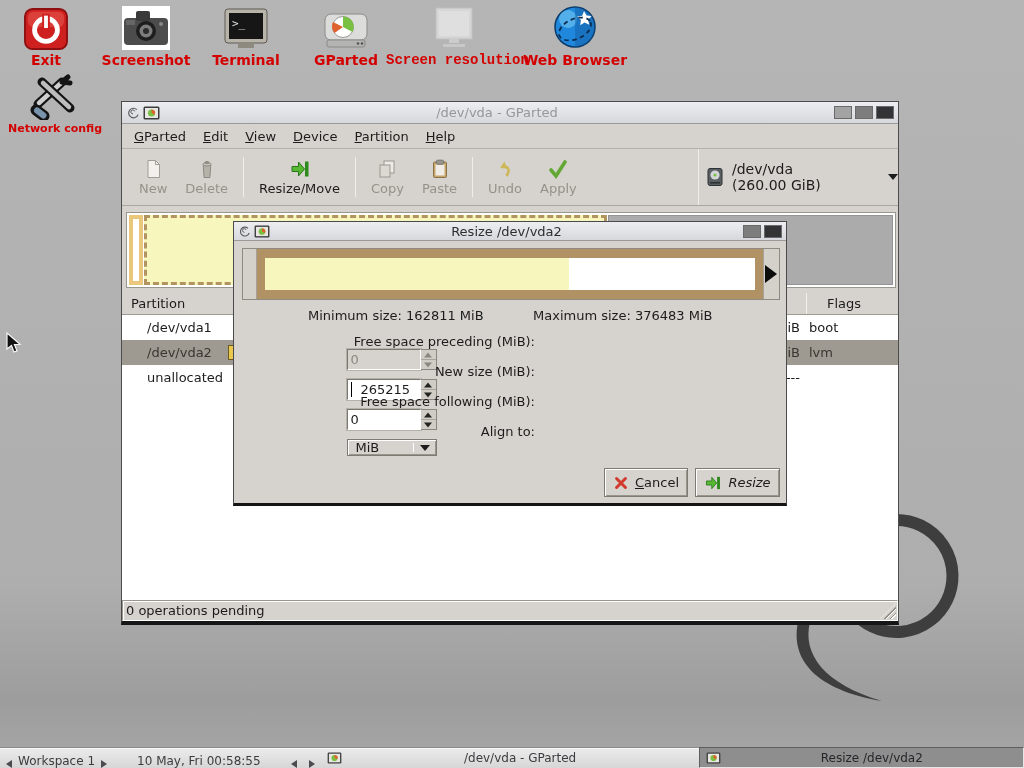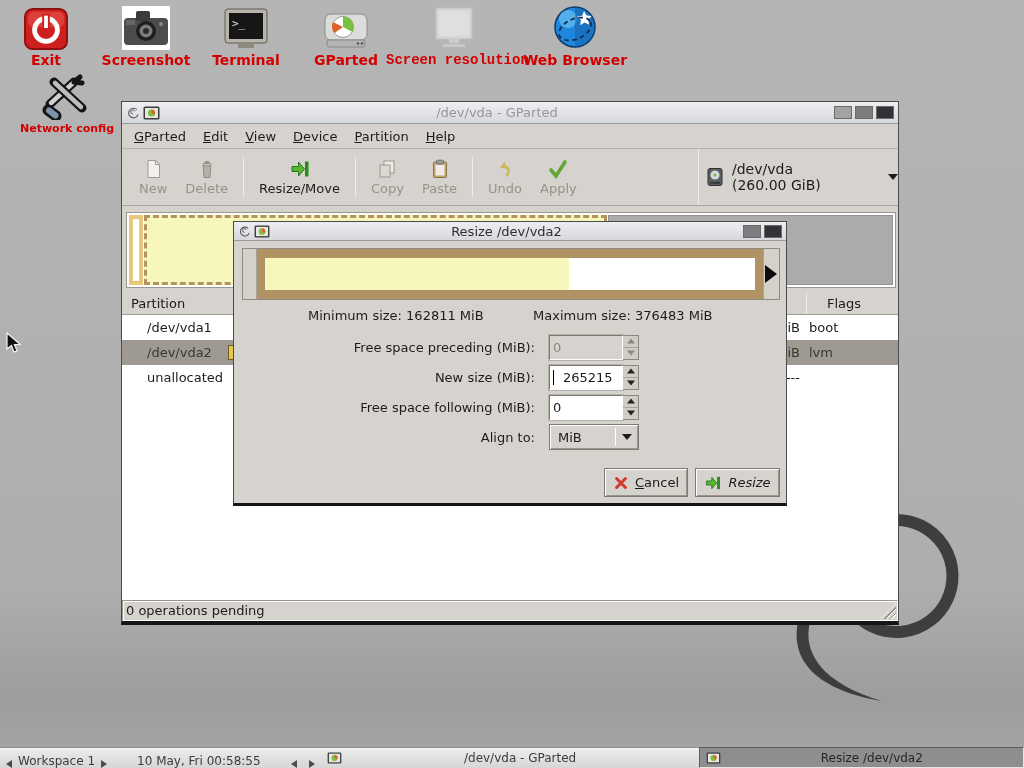--- a/index.html
+++ b/index.html
@@ -65,21 +65,21 @@
 .hdl{width:14px;background:#d4d1cb;flex:none;}
 .hdl.l{border-right:1px solid #a5a29b;}
 .hdl.r{width:16px;border-left:1px solid #a5a29b;position:relative;}
 .hdl.r .arr{position:absolute;left:1px;top:50%;margin-top:-9px;width:0;height:0;border-top:9px solid transparent;border-bottom:9px solid transparent;border-left:12px solid #0c0c0c;}
 .pframe{flex:1;background:#b09264;padding:9px 8px;display:flex;}
 .pused{width:62%;background:#f7f6bd;}
 .pfree{flex:1;background:#fff;}
 .minmax{position:absolute;top:86px;left:0;right:0;font-size:13px;}
 .minmax .mn{position:absolute;left:74px;}
 .minmax .mx{position:absolute;left:299px;}
-.drow{position:absolute;left:0;height:26px;display:flex;align-items:center;font-size:13px;}
+.drow{position:absolute;left:0;height:26px;display:flex;align-items:center;font-size:13px;flex-direction:column;}
 .flabel{width:315px;text-align:right;padding-right:14px;}
 .spinbox{display:flex;width:90px;height:25px;}
 .entry{width:74px;background:#fff;border:1px solid;border-color:#7a776f #fff #fff #7a776f;outline:1px solid #b5b2ab;padding:2px 3px;font-size:13px;display:flex;align-items:center;}
 .entry .caret{border-left:1px solid #000;padding-left:9px;}
 .spinbox.disabled .entry{background:#d6d3ce;color:#8b887f;}
 .spin{width:16px;display:flex;flex-direction:column;border:1px solid #8a8780;border-left:none;background:#d0cdc7;}
 .spin .s{flex:1;position:relative;}
 .spin .s.up{border-bottom:1px solid #a7a49c;}
 .spin .s::after{content:"";position:absolute;left:50%;top:50%;transform:translate(-50%,-50%);width:0;height:0;}
 .spin .s.up::after{border-left:4px solid transparent;border-right:4px solid transparent;border-bottom:5px solid #23231f;}
@@ -192,21 +192,21 @@
           <circle cx="24" cy="23" r="20" fill="#1f88dd" stroke="#0a3a68" stroke-width="1.5"></circle>
           <circle cx="17" cy="15" r="9" fill="#6fc4f0" opacity="0.65"></circle>
           <path d="M24 3 a20 20 0 0 1 0 40" fill="#135a9e" opacity="0.45"></path>
           <path d="M33 7 l2.6 4.4 5 0.6 -3.4 3.8 1 5 -4.6-2.2 -4.4 2.6 0.7-5.1 -3.7-3.5 5-0.8 Z" fill="#fff"></path>
           <ellipse cx="24" cy="25" rx="17" ry="10" fill="none" stroke="#0c2c50" stroke-width="1.8" stroke-dasharray="4.5 3.5" transform="rotate(-24 24 25)"></ellipse>
         </svg>
     </div>
     <div class="lbl">Web Browser</div>
   </div>
 
-  <div class="dicon small" style="left:20px;top:72px;width:92px;">
+  <div class="dicon small" style="left:8px;top:72px;width:92px;">
     <div class="img">
       <svg width="52" height="48" viewBox="0 0 52 48">
           <path d="M10 32 L34 10" stroke="#141414" stroke-width="9" stroke-linecap="round"></path>
           <path d="M11 31 L33 11" stroke="#cfcfcf" stroke-width="4.5" stroke-linecap="round"></path>
           <path d="M34 10 l6 -5 M34 10 l8 1" stroke="#141414" stroke-width="5" stroke-linecap="round"></path>
           <path d="M14 10 L42 36" stroke="#141414" stroke-width="9" stroke-linecap="round"></path>
           <path d="M15 11 L41 35" stroke="#bdbdbd" stroke-width="4.5" stroke-linecap="round"></path>
           <path d="M8 38 l8 6" stroke="#141414" stroke-width="11" stroke-linecap="round"></path>
           <path d="M9 38.5 l6.5 5" stroke="#7a93ad" stroke-width="6" stroke-linecap="round"></path>
         </svg>

